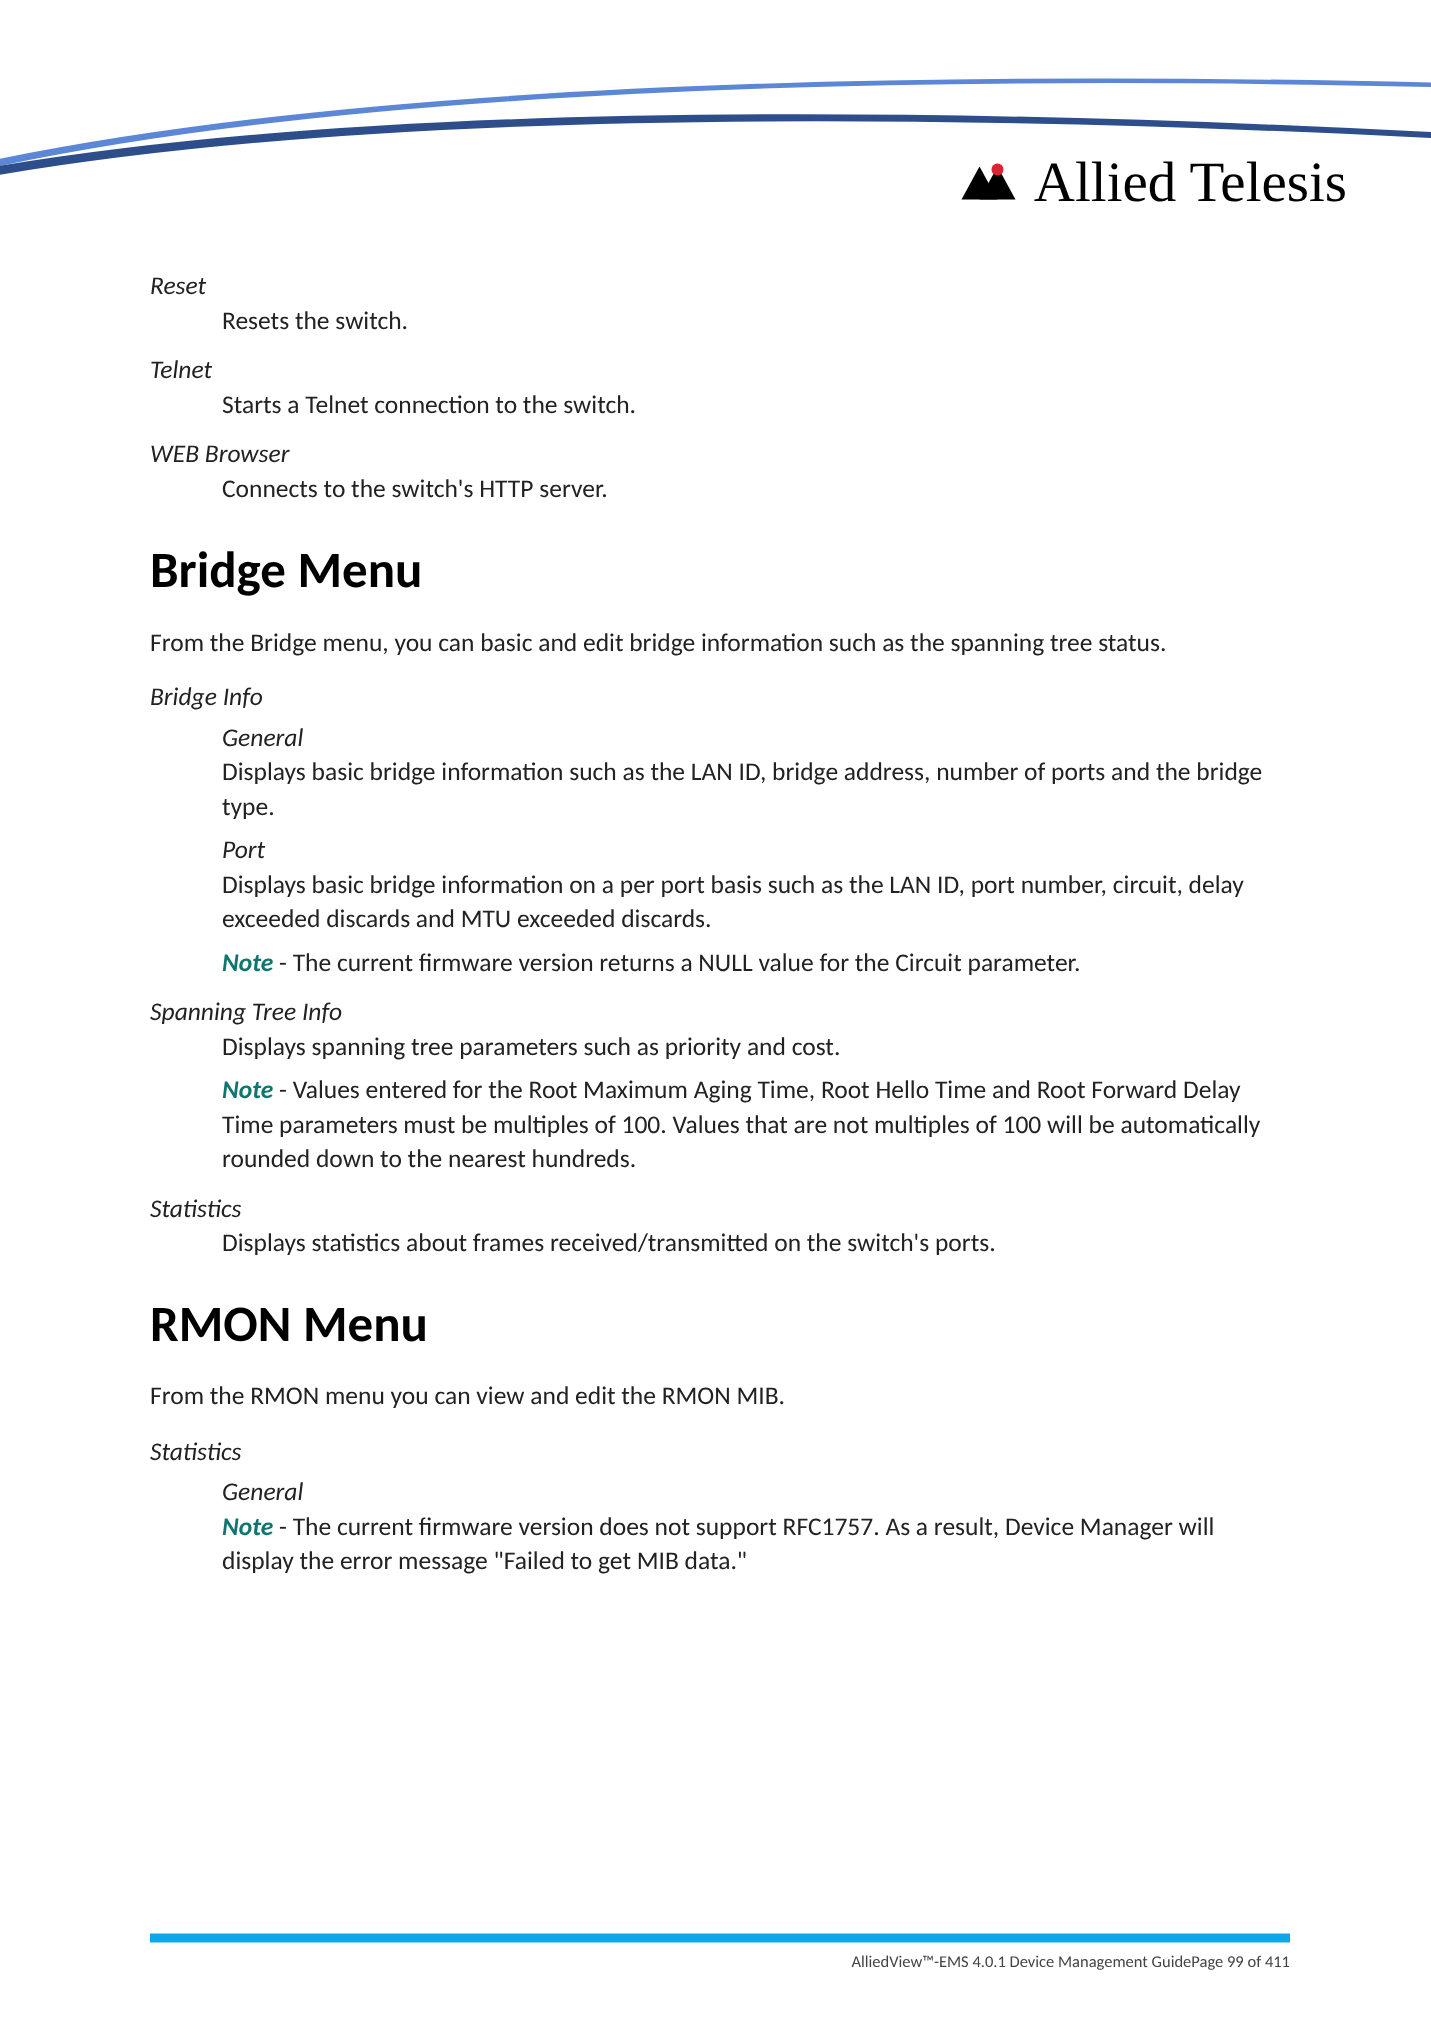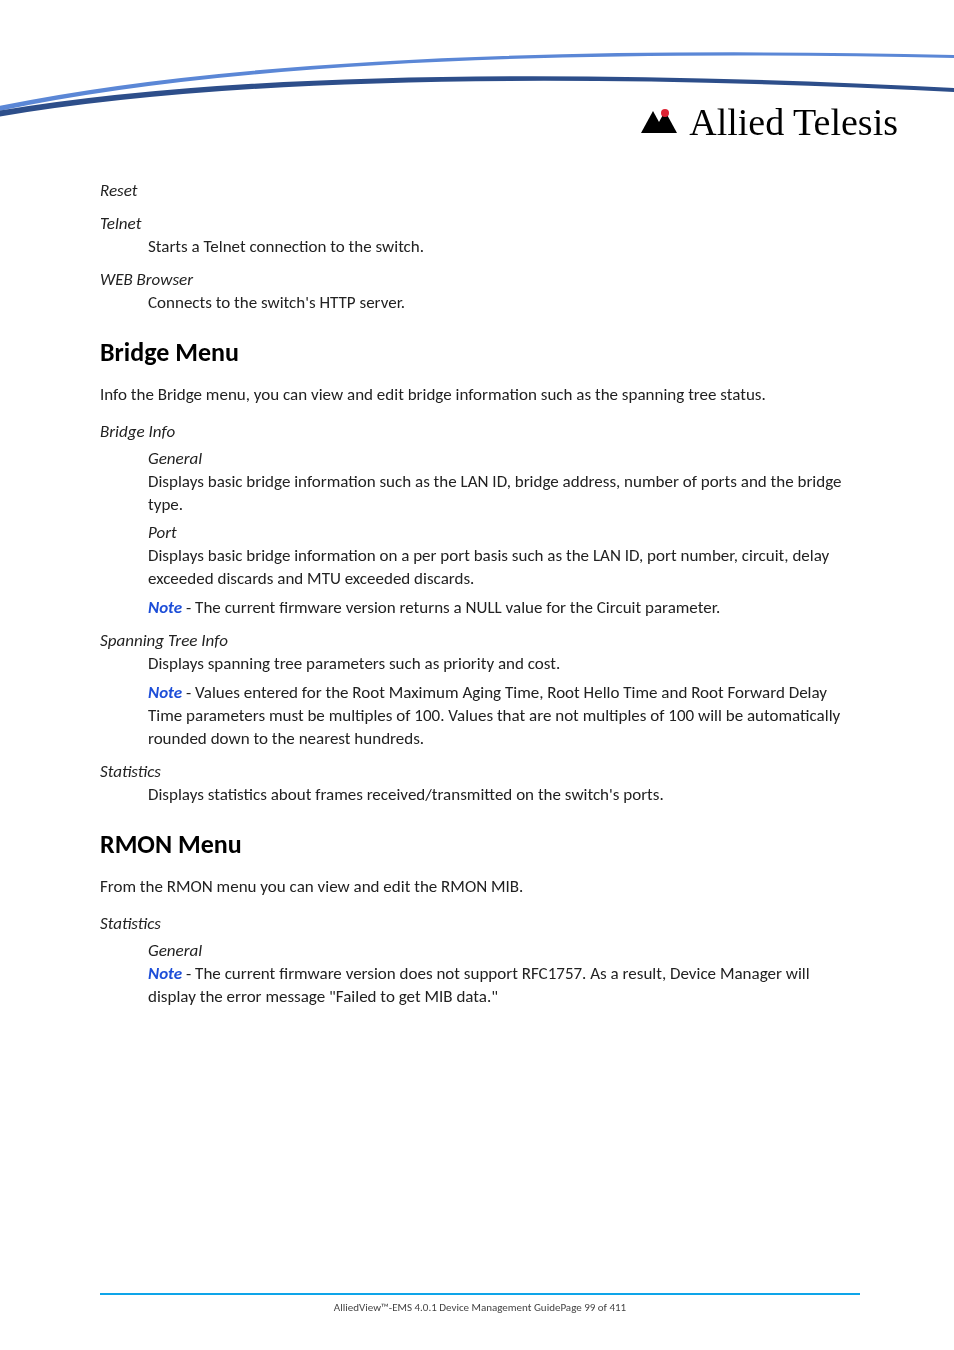--- a/index.html
+++ b/index.html
@@ -38,38 +38,38 @@
     left: 100px;
     width: 760px;
     font-size: 17px;
     line-height: 1.35;
   }
   .dt { font-style: italic; margin-top: 10px; }
   .dd { margin-left: 48px; margin-bottom: 6px; }
   .subdt { font-style: italic; margin-left: 48px; margin-top: 4px; }
   .subdd { margin-left: 48px; margin-bottom: 6px; }
   h1 {
-    font-size: 26px;
+    font-size: 34px;
     font-weight: 700;
     margin: 20px 0 14px 0;
     color: #000;
   }
   .para { margin: 6px 0 14px 0; }
-  .note-label { color: #1d4ed8; font-style: italic; font-weight: 600; }
+  .note-label { color: #0f766e; font-style: italic; font-weight: 600; }
   .footer {
     position: absolute;
     bottom: 36px;
     left: 100px;
     width: 760px;
-    border-top: 2px solid #0ea5e9;
+    border-top: 6px solid #0ea5e9;
     padding-top: 6px;
     font-size: 11px;
     color: #444;
     display: flex;
-    justify-content: center;
+    justify-content: flex-end;
   }
 </style>
 </head>
 <body>
 
 <div class="header-swoosh">
   <svg width="954" height="170" viewBox="0 0 954 170">
     <path d="M -20 110 Q 300 40 954 55 L 954 58 Q 300 43 -20 115 Z" fill="#5b87d6"></path>
     <path d="M -20 114 Q 310 55 954 88 L 954 92 Q 310 60 -20 120 Z" fill="#2d4e8a"></path>
   </svg>
@@ -80,29 +80,30 @@
     <path d="M 2 26 L 14 4 L 26 26 Z" fill="#000"></path>
     <path d="M 14 26 L 26 4 L 38 26 Z" fill="#000"></path>
     <circle cx="26" cy="6" r="4" fill="#d23"></circle>
   </svg>
   <span class="logo-text">Allied Telesis</span>
 </div>
 
 <div class="content">
 
   <div class="dt">Reset</div>
+  <div class="dd">Resets the switch.</div>
 
   <div class="dt">Telnet</div>
   <div class="dd">Starts a Telnet connection to the switch.</div>
 
   <div class="dt">WEB Browser</div>
   <div class="dd">Connects to the switch's HTTP server.</div>
 
   <h1>Bridge Menu</h1>
-  <div class="para">Info the Bridge menu, you can view and edit bridge information such as the spanning tree status.</div>
+  <div class="para">From the Bridge menu, you can basic and edit bridge information such as the spanning tree status.</div>
 
   <div class="dt">Bridge Info</div>
   <div class="subdt">General</div>
   <div class="subdd">Displays basic bridge information such as the LAN ID, bridge address, number of ports and the bridge type.</div>
 
   <div class="subdt">Port</div>
   <div class="subdd">Displays basic bridge information on a per port basis such as the LAN ID, port number, circuit, delay exceeded discards and MTU exceeded discards.</div>
   <div class="subdd">
     <span class="note-label">Note</span><span> - The current firmware version returns a NULL value for the Circuit parameter.</span>
   </div>

